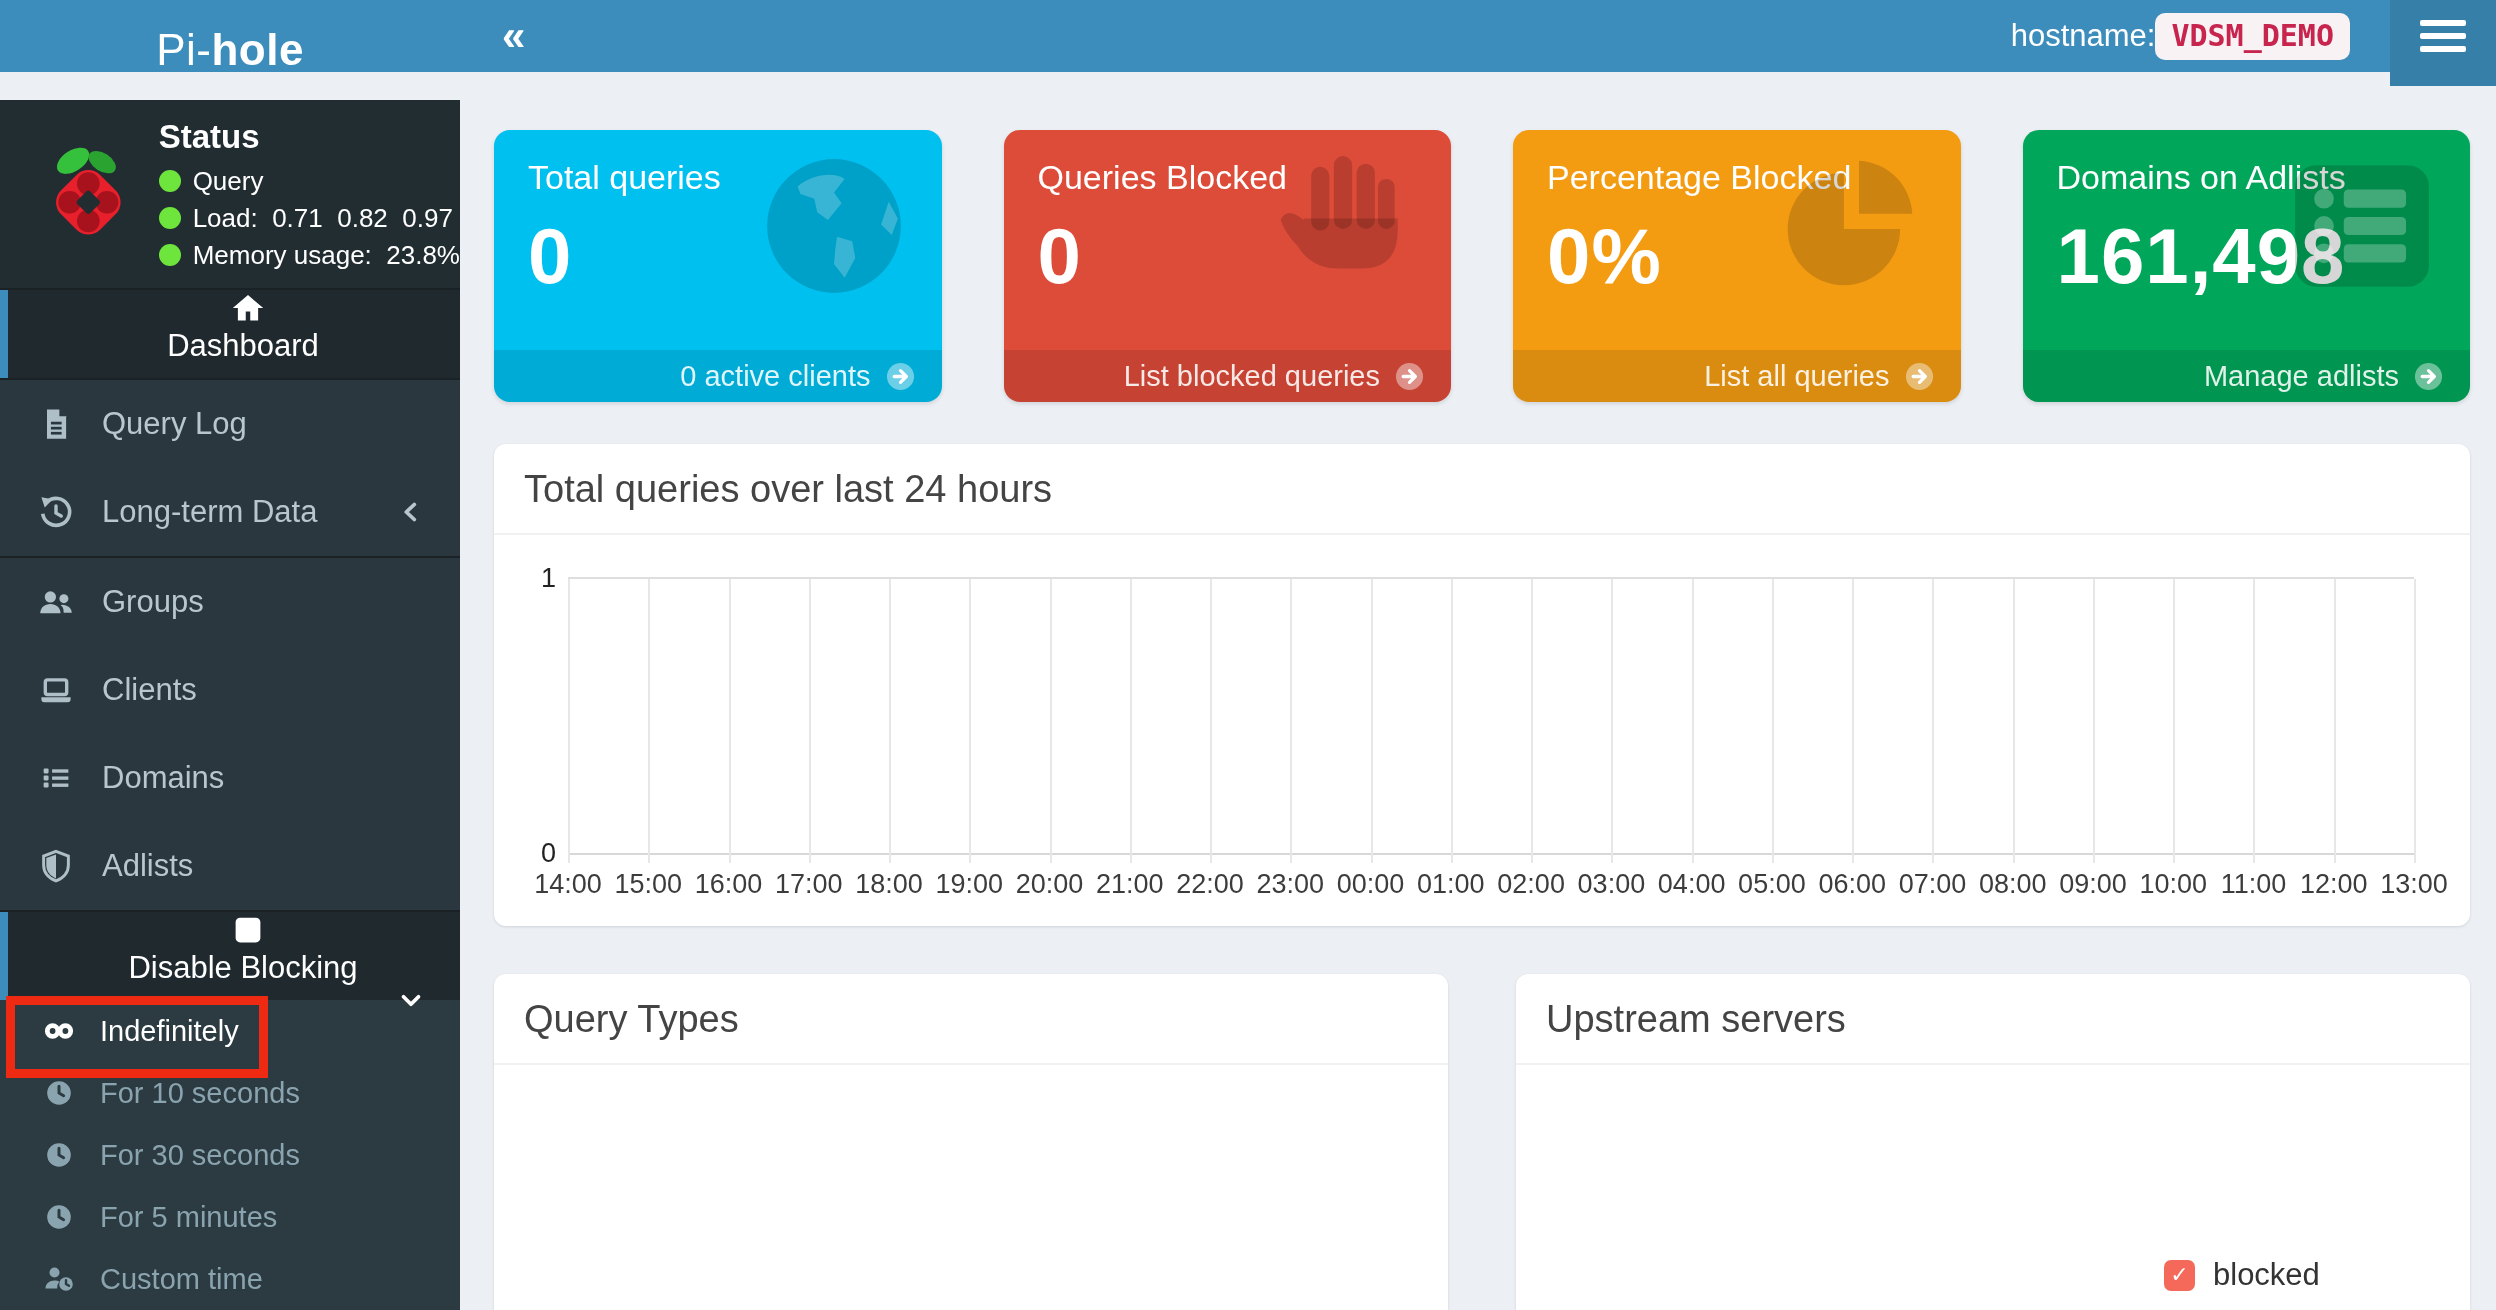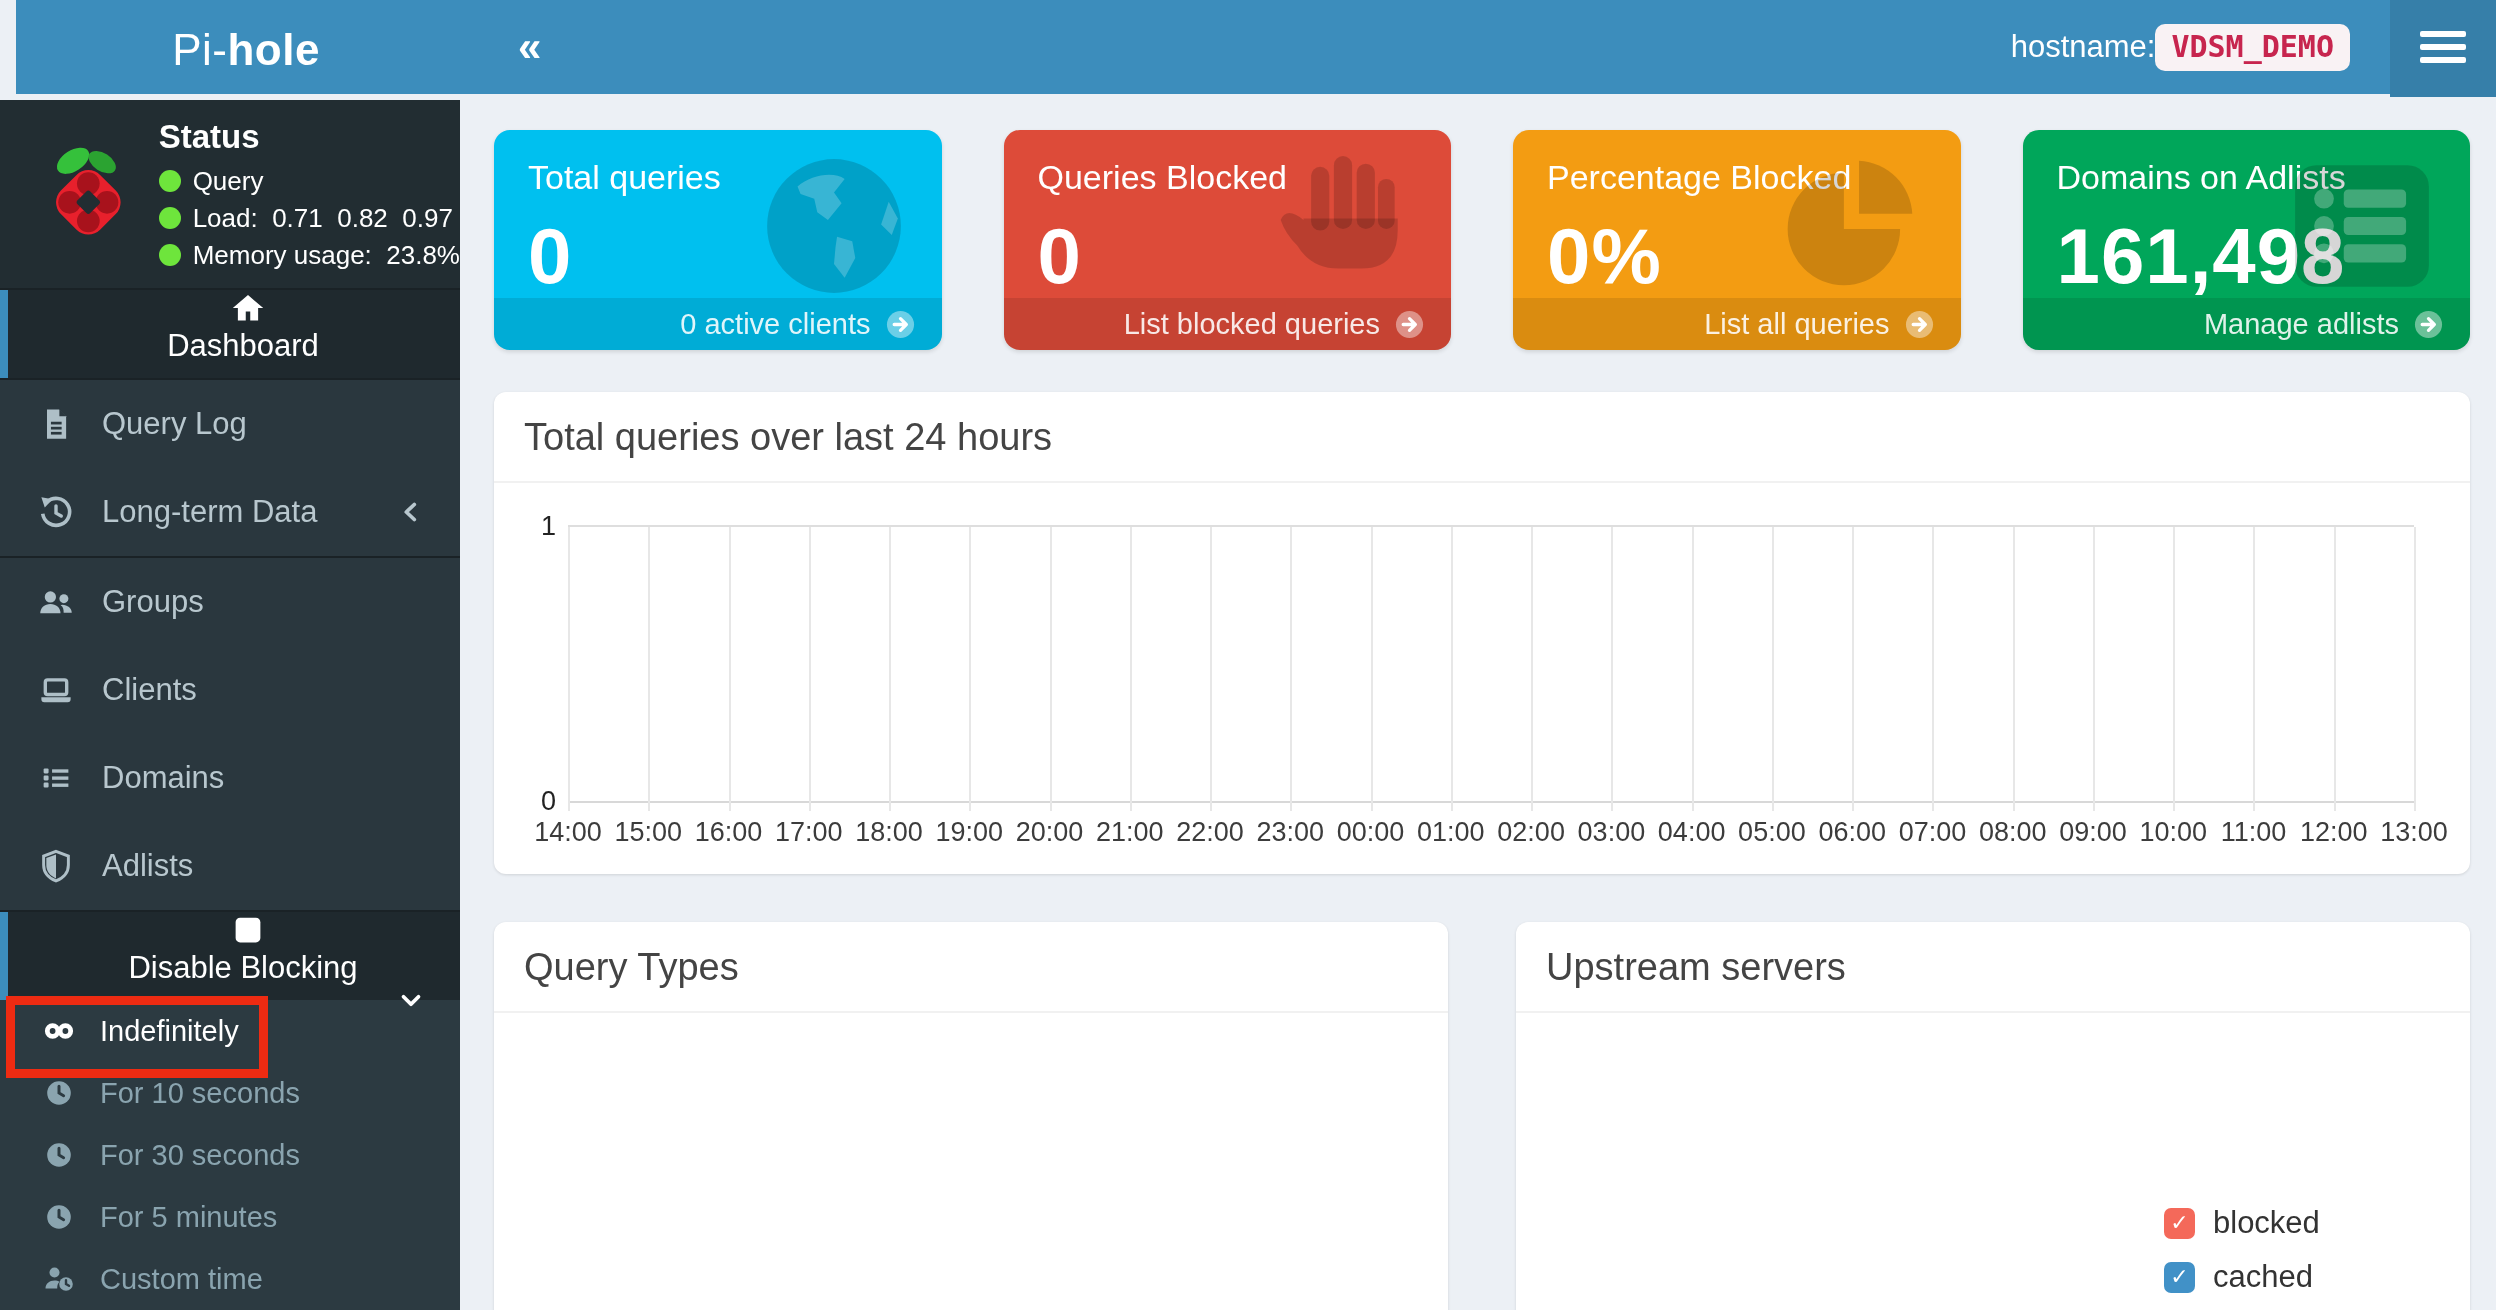--- a/index.html
+++ b/index.html
@@ -5,21 +5,21 @@
   * { box-sizing: border-box; margin: 0; padding: 0; }
   html, body { width: 2496px; height: 1310px; overflow: hidden; }
   body {
     font-family: "Liberation Sans", "DejaVu Sans", sans-serif;
     background: #ecf0f5;
   }
   .page { position: relative; width: 2496px; height: 1310px; overflow: hidden; }
 
   
   header.navbar {
-    position: absolute; top: 0; left: 16px; right: 0; height: 94px;
+    position: absolute; top: 0; left: 0; right: 0; height: 72px;
     display: flex; background: #3c8dbc; z-index: 20;
   }
   .logo {
     width: 460px; height: 100px; flex: 0 0 460px;
     display: flex; align-items: center; justify-content: center;
     color: #fff; font-size: 44px; letter-spacing: 0.5px;
   }
   .logo .thin { font-weight: 300; }
   .logo b { font-weight: 700; }
   .nav-main { flex: 1; display: flex; align-items: center; position: relative; }
@@ -87,21 +87,21 @@
     border: 9px solid #ee2b12; pointer-events: none; z-index: 5;
   }
 
   
   main.content {
     position: absolute; left: 460px; top: 100px; right: 0; bottom: 0;
     background: #ecf0f5; padding: 30px 26px 0 34px; overflow: hidden;
   }
   .cards { display: flex; gap: 62px; }
   .card {
-    flex: 1; height: 220px; border-radius: 16px; position: relative;
+    flex: 1; height: 272px; border-radius: 16px; position: relative;
     background: var(--c, #00c0ef); color: #fff; overflow: hidden;
     box-shadow: 0 2px 4px rgba(0,0,0,0.12); cursor: pointer;
   }
   .card .ctitle { margin: 28px 0 0 34px; font-size: 34px; }
   .card .cvalue { margin: 14px 0 0 34px; font-size: 78px; font-weight: 700; letter-spacing: 1px; }
   .card .bigicon { position: absolute; top: 20px; right: 24px; width: 168px; height: 152px; }
   .card .cfooter {
     position: absolute; left: 0; right: 0; bottom: 0; height: 52px;
     background: rgba(0,0,0,0.10); display: flex; align-items: center;
     justify-content: flex-end; gap: 14px; padding-right: 26px;

